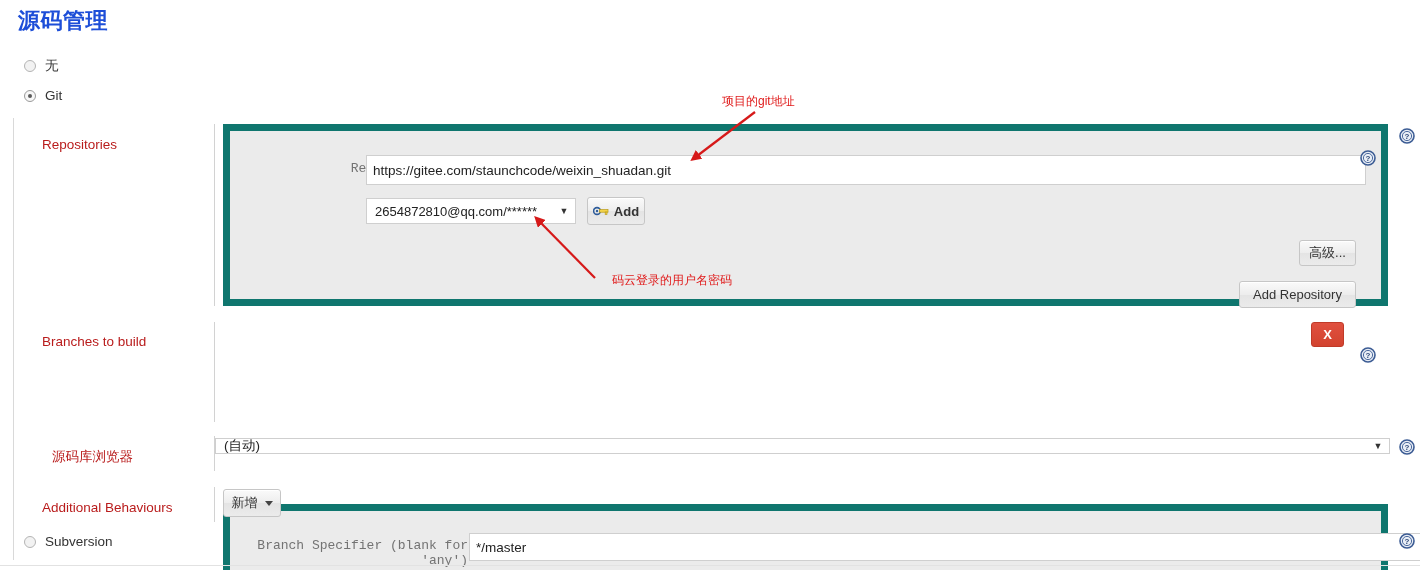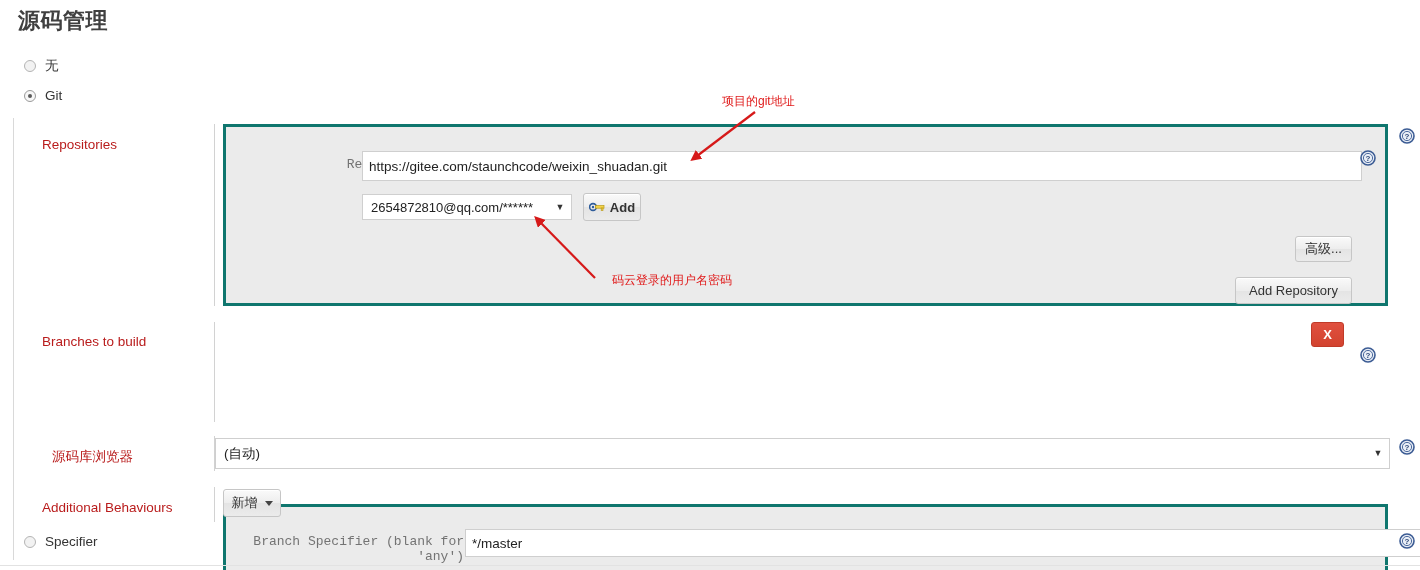--- a/index.html
+++ b/index.html
@@ -13,21 +13,21 @@
     overflow: hidden;
   }
   #root { position: relative; width: 1420px; height: 570px; background: #fff; }
 
   
   .page-title {
     position: absolute;
     left: 18px; top: 6px;
     font-size: 22px;
     font-weight: bold;
-    color: #404040;
+    color: #1d4ed8;
     letter-spacing: 0.5px;
   }
 
   
   .radio-row { position: absolute; display: flex; align-items: center; }
   .radio-mark {
     width: 12px; height: 12px;
     border-radius: 50%;
     border: 1px solid #b4b4b4;
     background: #f2f2f2;
@@ -53,21 +53,21 @@
     width: 1px; height: 442px;
     background: #d9d9d9;
   }
   .section-label {
     font-size: 13.5px;
     color: #b91c1c;
     padding-top: 4px;
   }
   .panel {
     background: #ebebeb;
-    border: 3px solid #0f766e;
+    border: 7px solid #0f766e;
     position: relative;
   }
   .panel-rule {
     position: absolute;
     width: 1px;
     background: #d2d2d2;
   }
 
   
   .field-label {
@@ -262,21 +262,21 @@
     <svg width="16" height="16" viewBox="0 0 16 16">
       <circle cx="8" cy="8" r="7" fill="#e9eef6" stroke="#3c5c94" stroke-width="1.6"></circle>
       <circle cx="8" cy="8" r="4.6" fill="none" stroke="#3c5c94" stroke-width="0.9"></circle>
       <text x="8" y="11.4" font-size="8" font-weight="bold" text-anchor="middle" fill="#2d4878" font-family="Liberation Sans, sans-serif">?</text>
     </svg>
   </div>
 
   <div class="section-label" style="position:absolute; left:52px; top:444px;">源码库浏览器</div>
   <div class="panel-rule" style="left:214px; top:436px; height:35px;"></div>
 
-  <div class="select-box" style="left:215px; top:438px; width:1175px; height:31px; font-size:13.5px;">
+  <div class="select-box" style="left:215px; top:438px; width:1175px; height:16px; font-size:13.5px;">
     <span class="sel-value">(自动)</span>
     <span class="select-arrow">▼</span>
   </div>
 
   <div class="help-icon" style="left:1399px; top:439px;">
     <svg width="16" height="16" viewBox="0 0 16 16">
       <circle cx="8" cy="8" r="7" fill="#e9eef6" stroke="#3c5c94" stroke-width="1.6"></circle>
       <circle cx="8" cy="8" r="4.6" fill="none" stroke="#3c5c94" stroke-width="0.9"></circle>
       <text x="8" y="11.4" font-size="8" font-weight="bold" text-anchor="middle" fill="#2d4878" font-family="Liberation Sans, sans-serif">?</text>
     </svg>
@@ -285,21 +285,21 @@
   <div class="section-label" style="position:absolute; left:42px; top:496px;">Additional Behaviours</div>
   <div class="panel-rule" style="left:214px; top:487px; height:35px;"></div>
 
   <div class="btn" style="left:223px; top:489px; width:58px; height:28px; gap:7px;">
     <span>新增</span>
     <span class="caret"></span>
   </div>
 
   <div class="radio-row" style="left:24px; top:534px;">
     <span class="radio-mark"></span>
-    <span class="radio-label">Specifier</span>
+    <span class="radio-label">Subversion</span>
   </div>
 
   <div class="help-icon" style="left:1399px; top:533px;">
     <svg width="16" height="16" viewBox="0 0 16 16">
       <circle cx="8" cy="8" r="7" fill="#e9eef6" stroke="#3c5c94" stroke-width="1.6"></circle>
       <circle cx="8" cy="8" r="4.6" fill="none" stroke="#3c5c94" stroke-width="0.9"></circle>
       <text x="8" y="11.4" font-size="8" font-weight="bold" text-anchor="middle" fill="#2d4878" font-family="Liberation Sans, sans-serif">?</text>
     </svg>
   </div>
 

